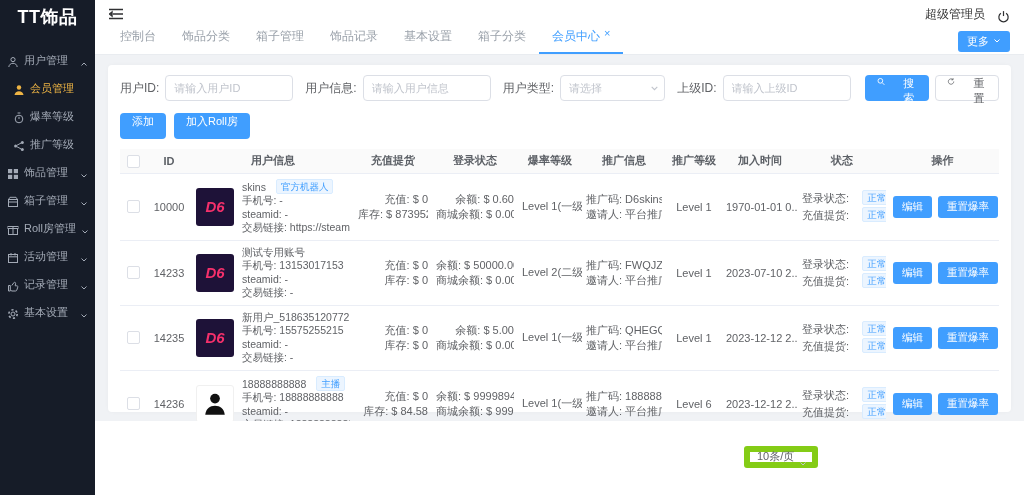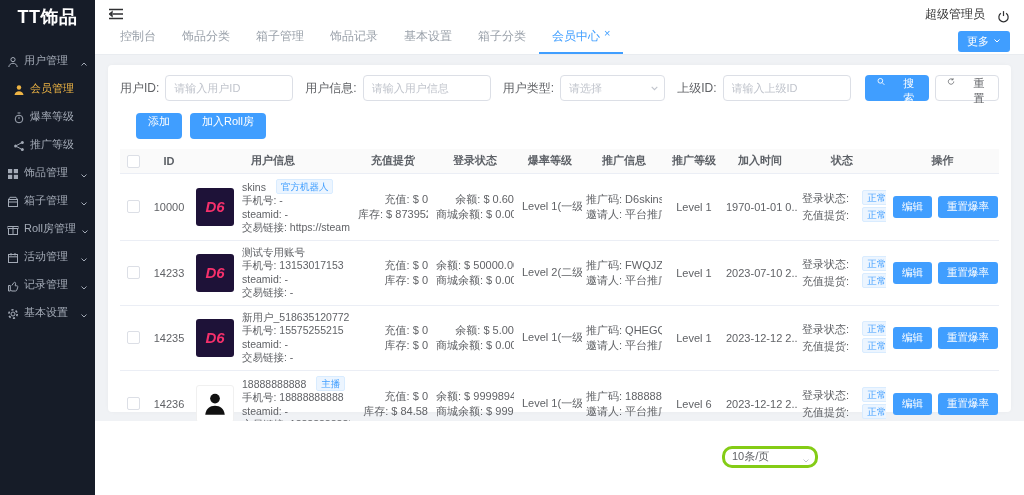--- a/index.html
+++ b/index.html
@@ -36,42 +36,42 @@
   .f-label:first-child{margin-left:0}
   .txt-input{width:128px;height:26px;border:1px solid #dcdfe6;border-radius:4px;padding:0 8px;font-size:11px;color:#606266;outline:none;background:#fff}
   .txt-input::placeholder{color:#c0c4cc}
   .sel{position:relative;width:128px}
   .sel .txt-input{width:100%;padding-right:32px}
   .sel .chev{position:absolute;right:6px;top:9px;pointer-events:none}
   .btn{display:inline-flex;align-items:flex-start;gap:16px;height:26px;padding:0 11px;border-radius:4px;font-size:11px;cursor:pointer;border:1px solid transparent}
   .btn-primary{background:#409eff;color:#fff}
   .btn-plain{background:#fff;color:#606266;border-color:#dcdfe6}
 
-  .action-row{display:flex;gap:8px;margin:2px 16px 10px}
+  .action-row{display:flex;gap:8px;margin:2px 0 10px}
 
   
   table{width:100%;border-collapse:collapse;table-layout:fixed}
   th{background:#fafafa;color:#5c6066;font-weight:bold;font-size:11px;height:24px;border-bottom:1px solid #ebeef5;text-align:center;padding:0 3px}
   td{border-bottom:1px solid #ebeef5;font-size:11px;color:#606266;padding:5px 4px;text-align:center;overflow:hidden;white-space:nowrap}
   td.left{text-align:left}
   .cb{display:inline-block;width:13px;height:13px;border:1px solid #dcdfe6;border-radius:2px;background:#fff;vertical-align:middle;cursor:pointer}
   .uinfo{display:flex;align-items:center;gap:8px}
   .avatar{width:38px;height:38px;border-radius:3px;flex-shrink:0;display:flex;align-items:center;justify-content:center}
   .avatar.d6{background:#1e1238;color:#f5306b;font-weight:bold;font-style:italic;font-size:15px}
   .avatar.person{background:#fff;border:1px solid #f0f0f0}
   .ulines{min-width:0;text-align:left;line-height:13.5px;font-size:10.5px}
   .ulines div{overflow:hidden;white-space:nowrap}
   .money div, .bal div, .promo div{line-height:15px;text-align:right;overflow:hidden}
   .tag{display:inline-block;background:#ecf5ff;border:1px solid #d9ecff;color:#409eff;font-size:9.5px;line-height:1;padding:2px 4px;border-radius:2px;vertical-align:1px;margin-left:10px}
   .status-line{line-height:17px}
   .mini-btn{display:inline-block;background:#409eff;color:#fff;border:none;border-radius:3px;font-size:10.5px;padding:4px 9px;cursor:pointer;margin:0 3px}
 
   
   .pager{margin-top:auto;display:flex;align-items:center;justify-content:flex-end;gap:8px;padding:8px 2px 4px;color:#606266;font-size:11px}
-  .psel{position:relative;width:96px;height:22px;border:3px solid #84cc16;border-radius:10px;display:flex;align-items:center;padding:0 16px 0 7px;color:#606266;background:#fff;cursor:pointer}
+  .psel{position:relative;width:74px;height:22px;border:6px solid #84cc16;border-radius:3px;display:flex;align-items:center;padding:0 16px 0 7px;color:#606266;background:#fff;cursor:pointer}
   .psel .chev{position:absolute;right:5px;top:8px}
   .pbtn{width:22px;height:22px;border-radius:3px;background:#f4f4f5;color:#a8abb2;display:flex;align-items:center;justify-content:center;cursor:pointer;font-size:10px}
   .pnum{width:22px;height:22px;border-radius:3px;background:#409eff;color:#fff;display:flex;align-items:center;justify-content:center;font-weight:bold;cursor:pointer}
   .goto-input{width:32px;height:22px;border:1px solid #dcdfe6;border-radius:3px;text-align:center;font-size:11px;color:#606266;outline:none}
 </style>
 </head>
 <body>
 
 <div class="app">
 

